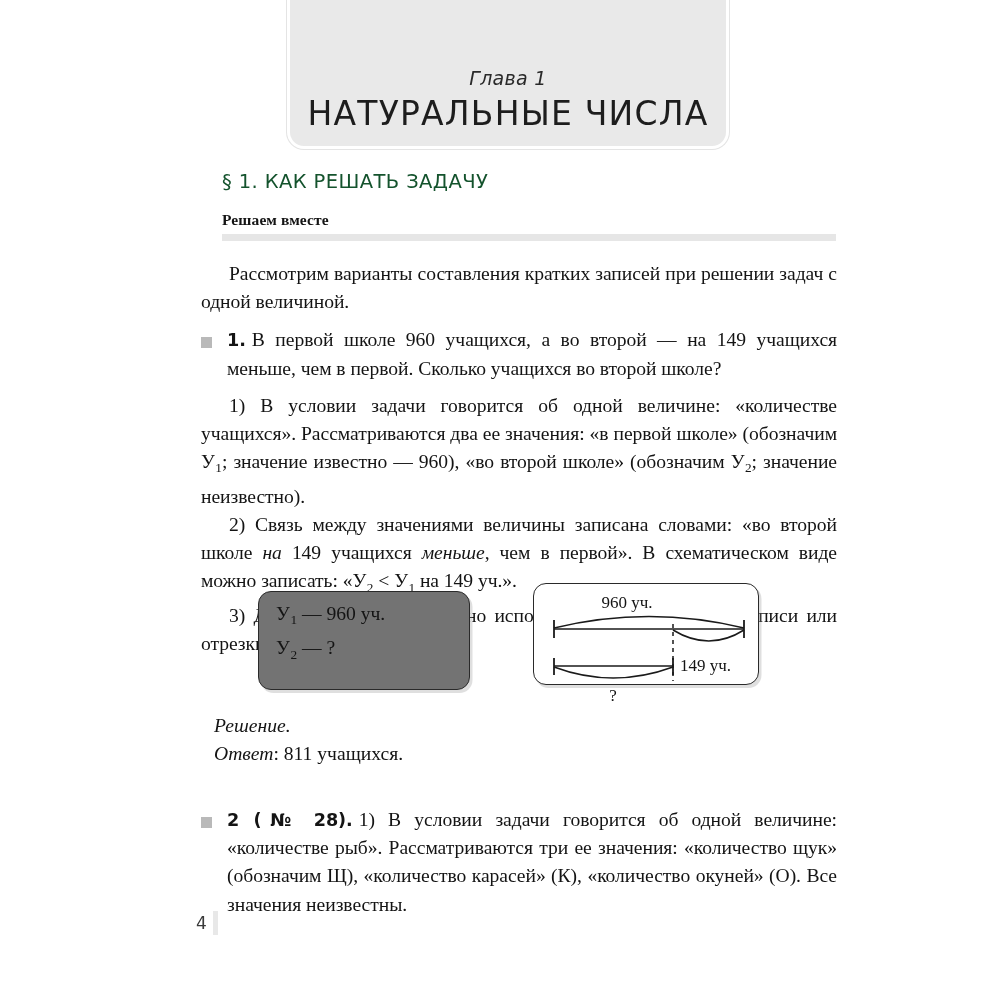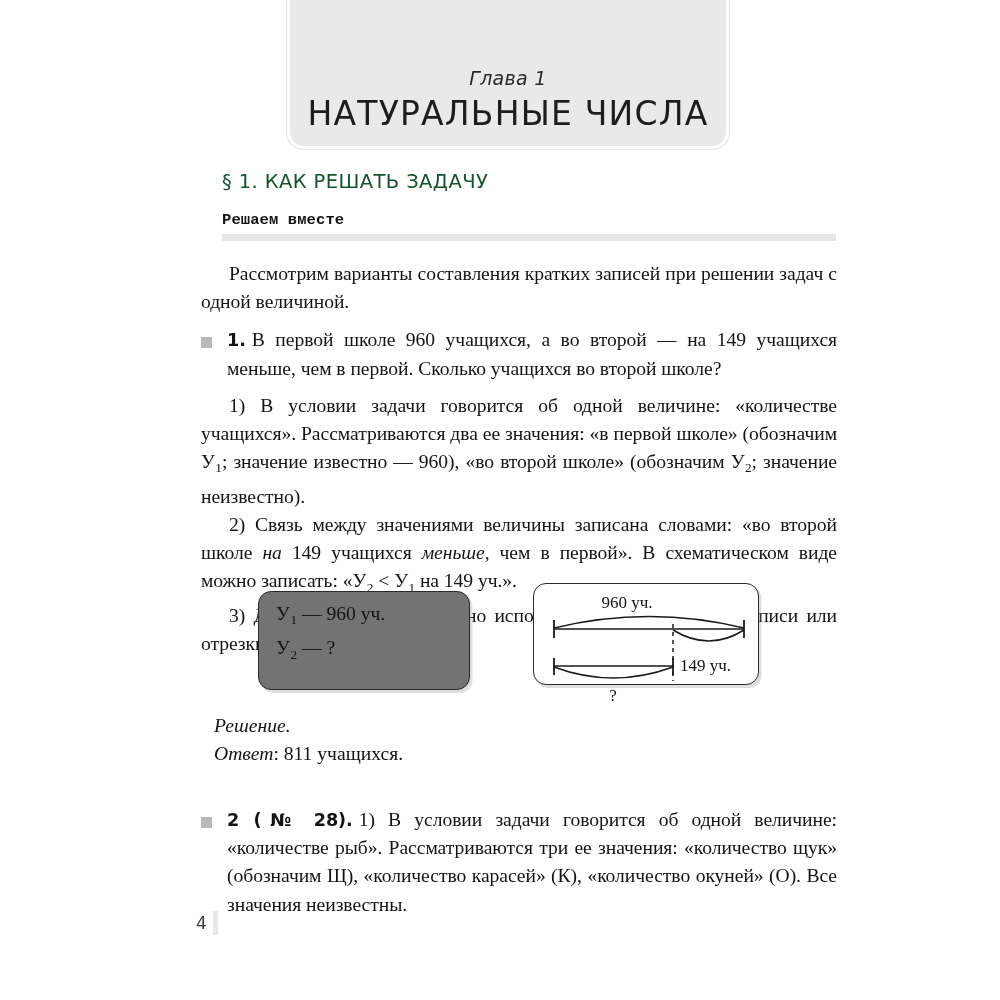--- a/index.html
+++ b/index.html
@@ -71,21 +71,21 @@
     font-family: "DejaVu Sans", "Liberation Sans", sans-serif;
     font-size: 19.5px;
     color: #14532d;
     letter-spacing: 0.4px;
     white-space: nowrap;
   }
   .subsection-heading {
     position: absolute;
     left: 222px;
     top: 211px;
-    font-family: Liberation Mono, monospace;
+    font-family: Liberation Serif, serif;
     font-size: 15.5px;
     font-weight: bold;
     color: #141414;
     letter-spacing: 0.1px;
     white-space: nowrap;
   }
   .subsection-rule {
     position: absolute;
     left: 222px;
     top: 234px;

